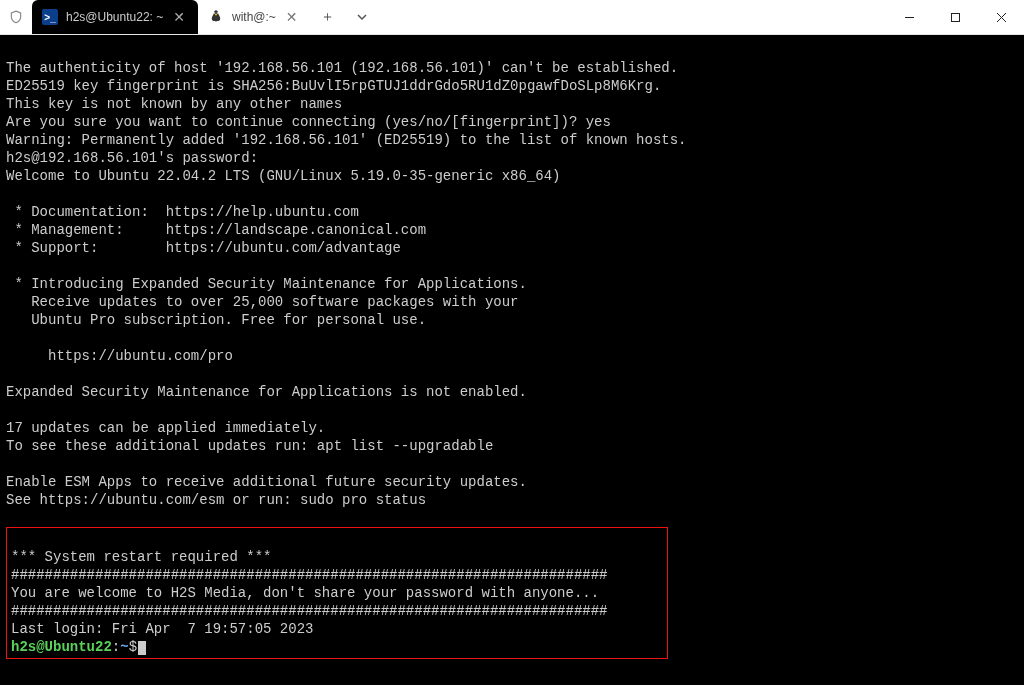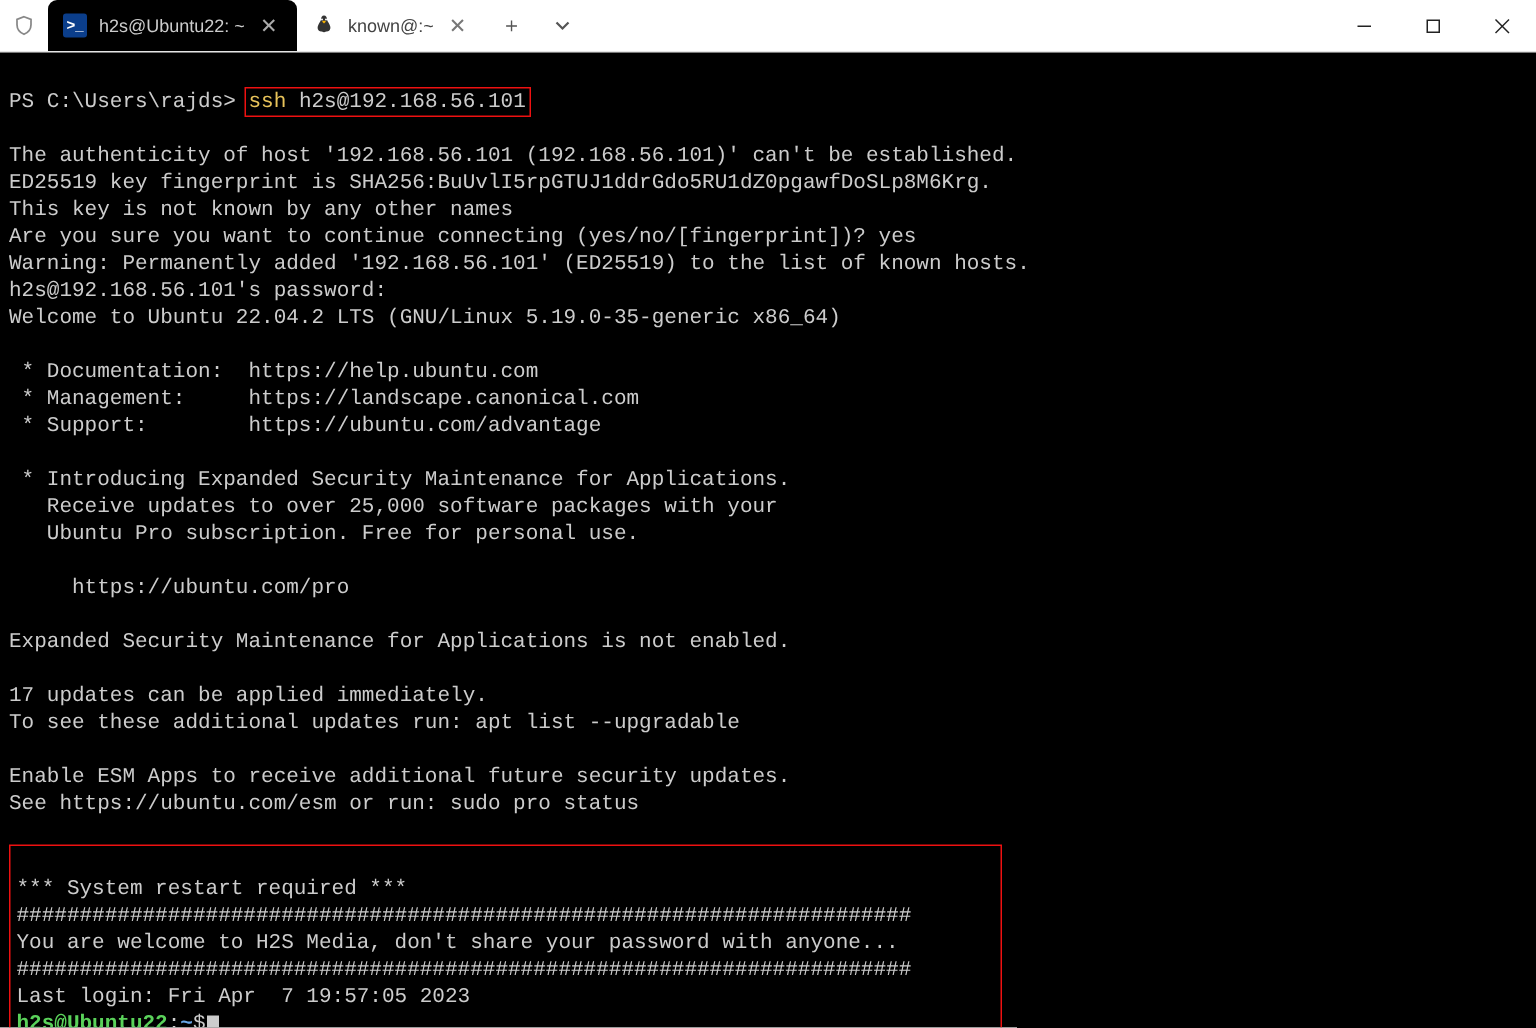--- a/index.html
+++ b/index.html
@@ -44,21 +44,21 @@
   </div>
   <div class="tab inactive">
     <span class="tab-icon">
       <svg width="16" height="16" viewBox="0 0 24 24">
             <path fill="#333" d="M12 2c-2 0-3 2-3 4 0 1-1 2-2 4s-2 4-1 6c1 2 3 2 4 2 1 1 3 1 4 0 1 0 3 0 4-2 1-2 0-4-1-6s-2-3-2-4c0-2-1-4-3-4z"></path>
             <circle cx="10" cy="6" r="1" fill="#fff"></circle>
             <circle cx="14" cy="6" r="1" fill="#fff"></circle>
             <path fill="#f5b000" d="M10 8l2-1 2 1-2 2z"></path>
           </svg>
     </span>
-    <span>known@:~</span>
+    <span>with@:~</span>
     <span class="tab-close">✕</span>
   </div>
   <div class="tabbar-btn">＋</div>
   <div class="tabbar-btn">
     <svg width="10" height="10" viewBox="0 0 10 10">
           <path d="M1 3l4 4 4-4" stroke="#555" stroke-width="1.5" fill="none"></path>
         </svg>
   </div>
   <div class="win-controls">
     <div class="win-btn">
@@ -74,18 +74,17 @@
     <div class="win-btn">
           <svg width="11" height="11">
             <line x1="1" y1="1" x2="10" y2="10" stroke="#222" stroke-width="1"></line>
             <line x1="10" y1="1" x2="1" y2="10" stroke="#222" stroke-width="1"></line>
           </svg>
         </div>
   </div>
 </div>
 
 <div class="terminal">
-<div class="line"><span>PS C:\Users\rajds&gt;</span> <span class="hl-red"><span class="ssh-yellow">ssh</span> <span>h2s@192.168.56.101</span></span></div>
 <div id="motd-top"><div class="line">The authenticity of host '192.168.56.101 (192.168.56.101)' can't be established.</div><div class="line">ED25519 key fingerprint is SHA256:BuUvlI5rpGTUJ1ddrGdo5RU1dZ0pgawfDoSLp8M6Krg.</div><div class="line">This key is not known by any other names</div><div class="line">Are you sure you want to continue connecting (yes/no/[fingerprint])? yes</div><div class="line">Warning: Permanently added '192.168.56.101' (ED25519) to the list of known hosts.</div><div class="line">h2s@192.168.56.101's password:</div><div class="line">Welcome to Ubuntu 22.04.2 LTS (GNU/Linux 5.19.0-35-generic x86_64)</div><div class="line">&nbsp;</div><div class="line"> * Documentation:  https://help.ubuntu.com</div><div class="line"> * Management:     https://landscape.canonical.com</div><div class="line"> * Support:        https://ubuntu.com/advantage</div><div class="line">&nbsp;</div><div class="line"> * Introducing Expanded Security Maintenance for Applications.</div><div class="line">   Receive updates to over 25,000 software packages with your</div><div class="line">   Ubuntu Pro subscription. Free for personal use.</div><div class="line">&nbsp;</div><div class="line">     https://ubuntu.com/pro</div><div class="line">&nbsp;</div><div class="line">Expanded Security Maintenance for Applications is not enabled.</div><div class="line">&nbsp;</div><div class="line">17 updates can be applied immediately.</div><div class="line">To see these additional updates run: apt list --upgradable</div><div class="line">&nbsp;</div><div class="line">Enable ESM Apps to receive additional future security updates.</div><div class="line">See https://ubuntu.com/esm or run: sudo pro status</div></div>
 <div class="box-red"><div id="boxed-lines"><div class="line">&nbsp;</div><div class="line">*** System restart required ***</div><div class="line">#######################################################################</div><div class="line">You are welcome to H2S Media, don't share your password with anyone...</div><div class="line">#######################################################################</div><div class="line">Last login: Fri Apr  7 19:57:05 2023</div></div><div class="line"><span class="prompt-user">h2s@Ubuntu22</span><span>:</span><span class="prompt-path">~</span><span>$</span><span class="cursor"></span></div></div>
 </div>
 
 </div>
 
 </body></html>

